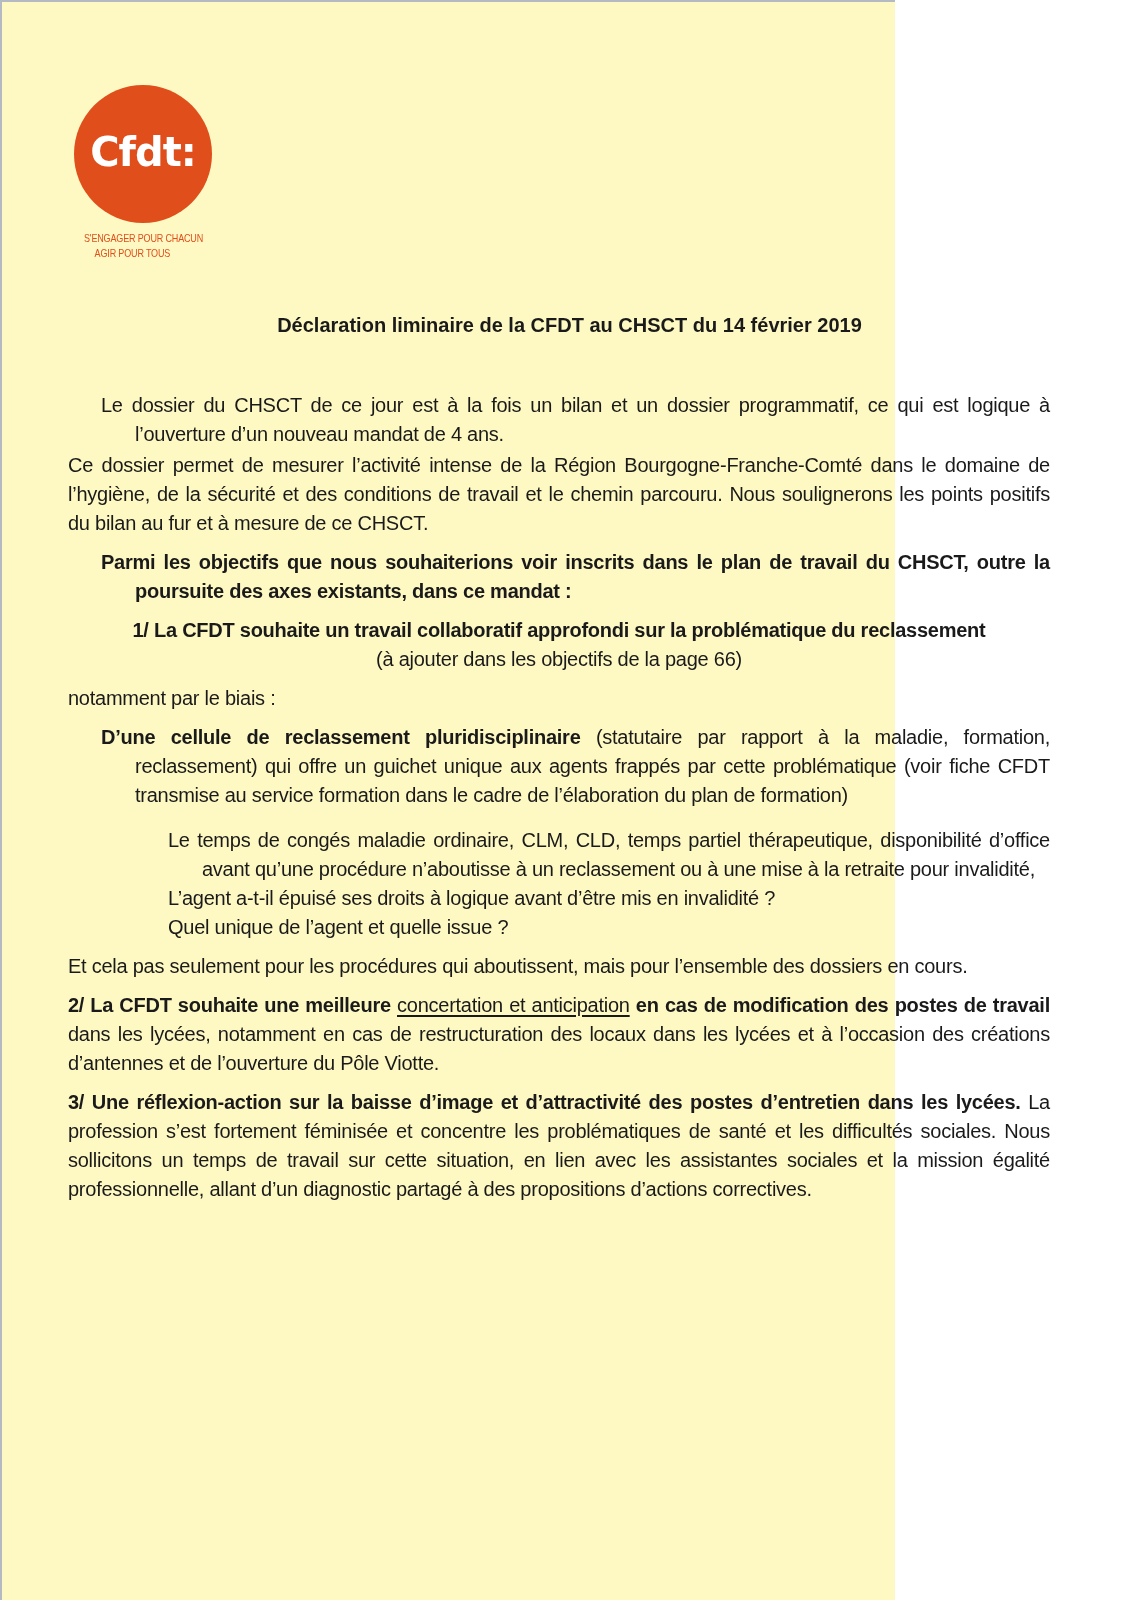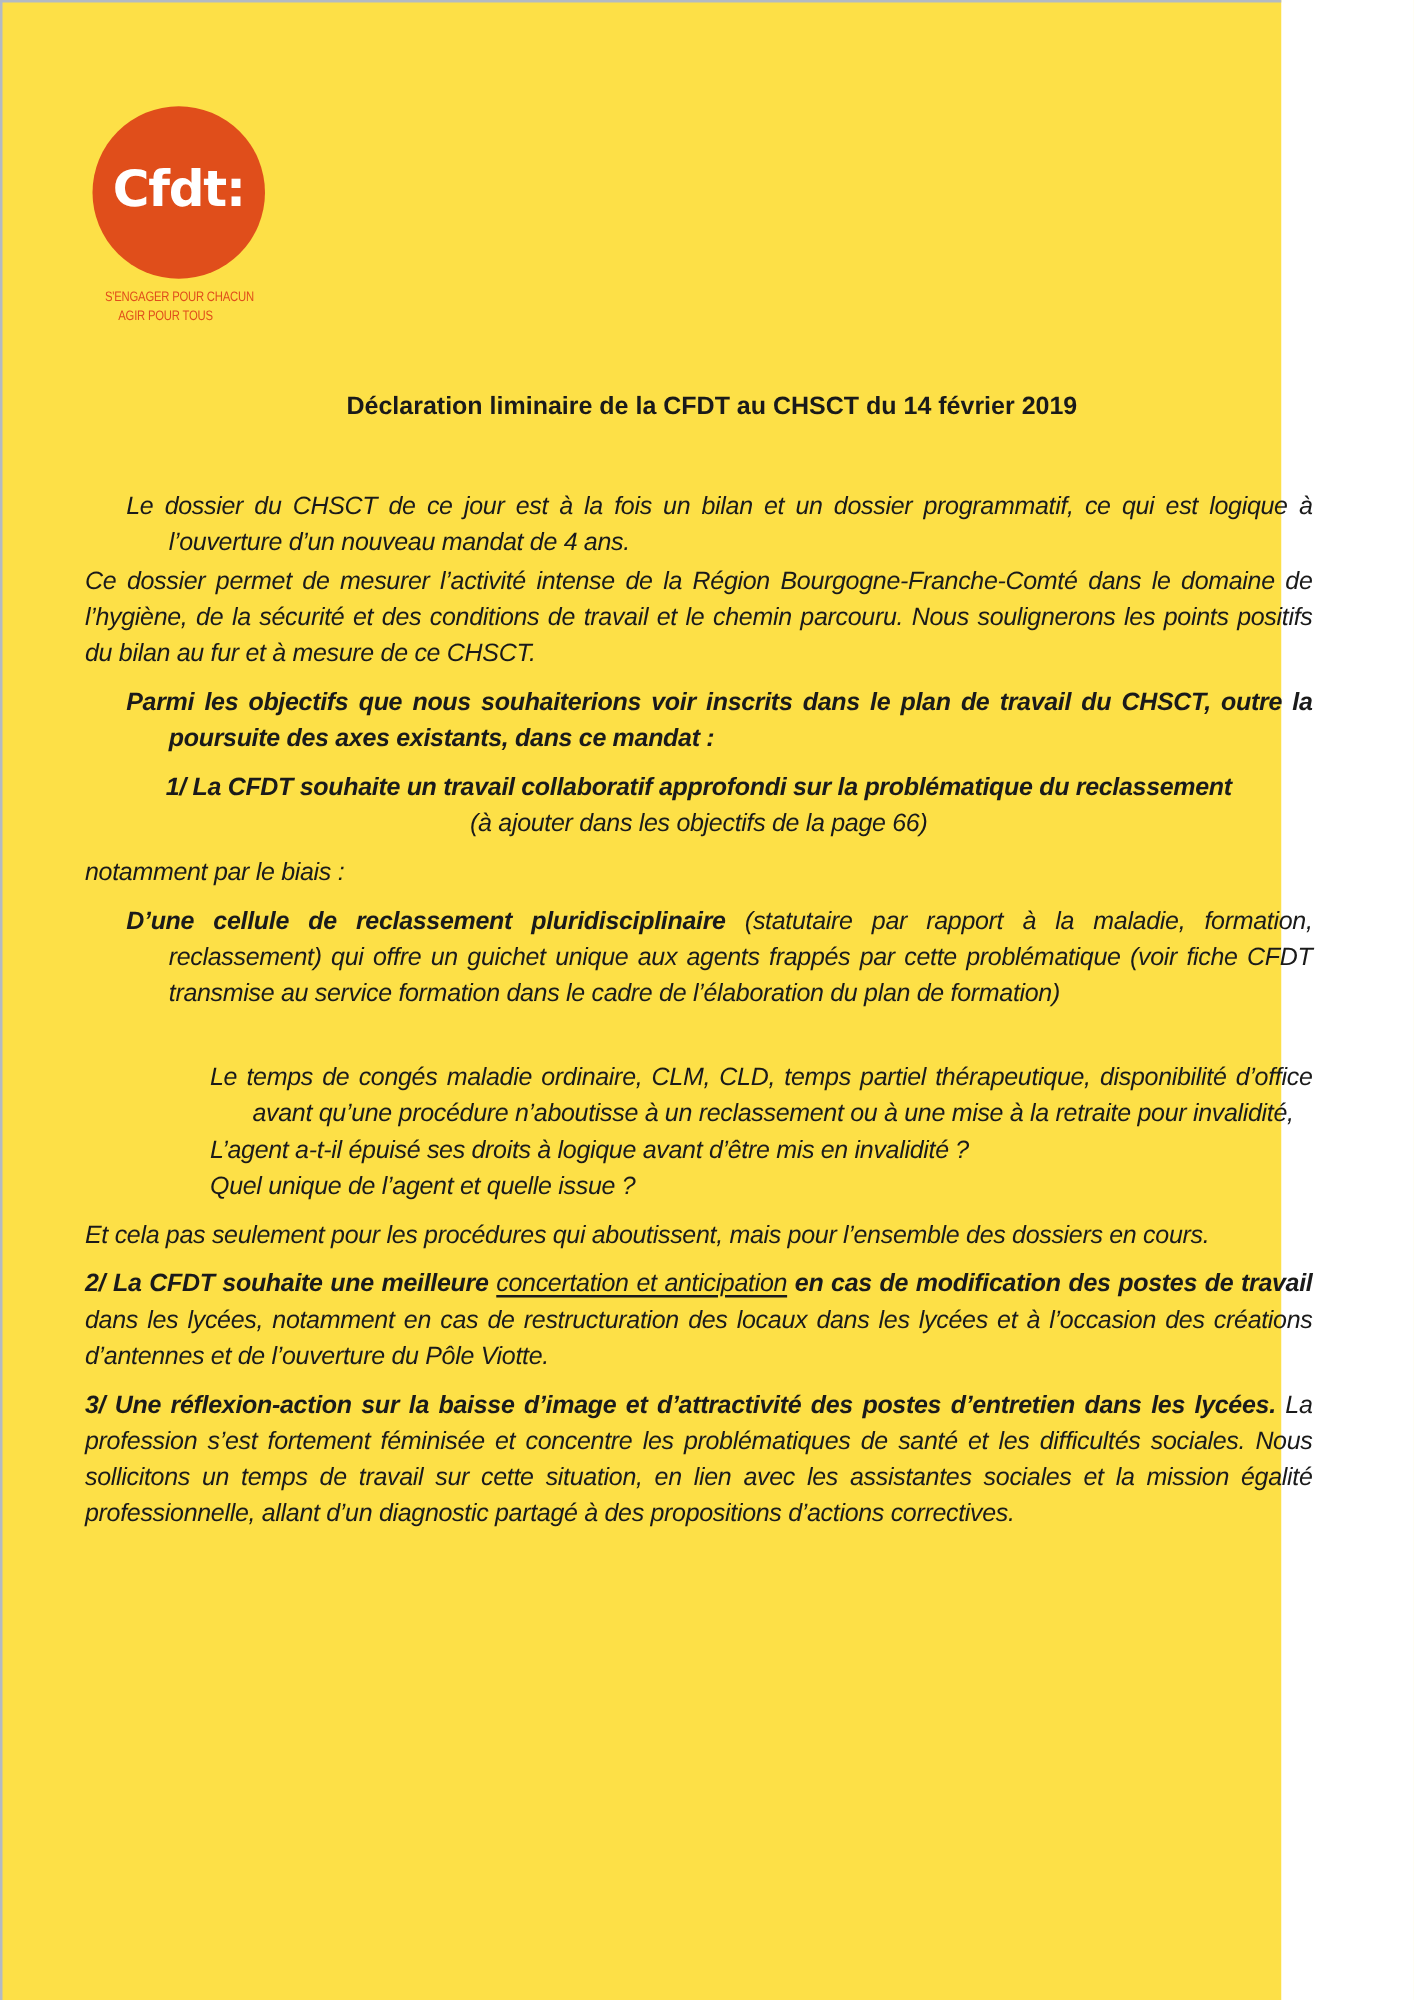--- a/index.html
+++ b/index.html
@@ -11,26 +11,26 @@
       width: 1131px;
       height: 1600px;
       position: relative;
       overflow: hidden;
       font-family: "Liberation Sans", sans-serif;
       color: #1a1a1a;
     }
     .page {
       position: absolute;
       left: 0; top: 0;
-      width: 1025px;
+      width: 895px;
       height: 1600px;
       box-sizing: border-box;
       border-top: 2px solid #b3bac3;
       border-left: 2px solid #b3bac3;
-      background: #fde047;
+      background: #fef9c3;
     }
     
     .logo {
       position: absolute;
       left: 72px;
       top: 83px;
       width: 140px;
     }
     .logo-circle {
       width: 138px;
@@ -84,37 +84,36 @@
       left: 66px;
       top: 389px;
       width: 982px;
       font-size: 20px;
       line-height: 29px;
       letter-spacing: -0.25px;
     }
     p {
       margin: 0;
       text-align: justify;
-      font-style: italic;
     }
     .hang1 {
       padding-left: 67px;
       text-indent: -34px;
     }
     .hang2 {
       padding-left: 67px;
       text-indent: -34px;
     }
     .hang3 {
       padding-left: 134px;
       text-indent: -34px;
     }
     .gap-s { margin-top: 10px; }
     .gap-m { margin-top: 2px; }
-    .gap-l { margin-top: 38px; }
+    .gap-l { margin-top: 16px; }
     .b { font-weight: bold; }
     .u { text-decoration: underline; text-underline-offset: 3px; }
   </style>
 </head>
 <body>
 
 <div class="page">
 
   <div class="logo">
     <div class="logo-circle">

